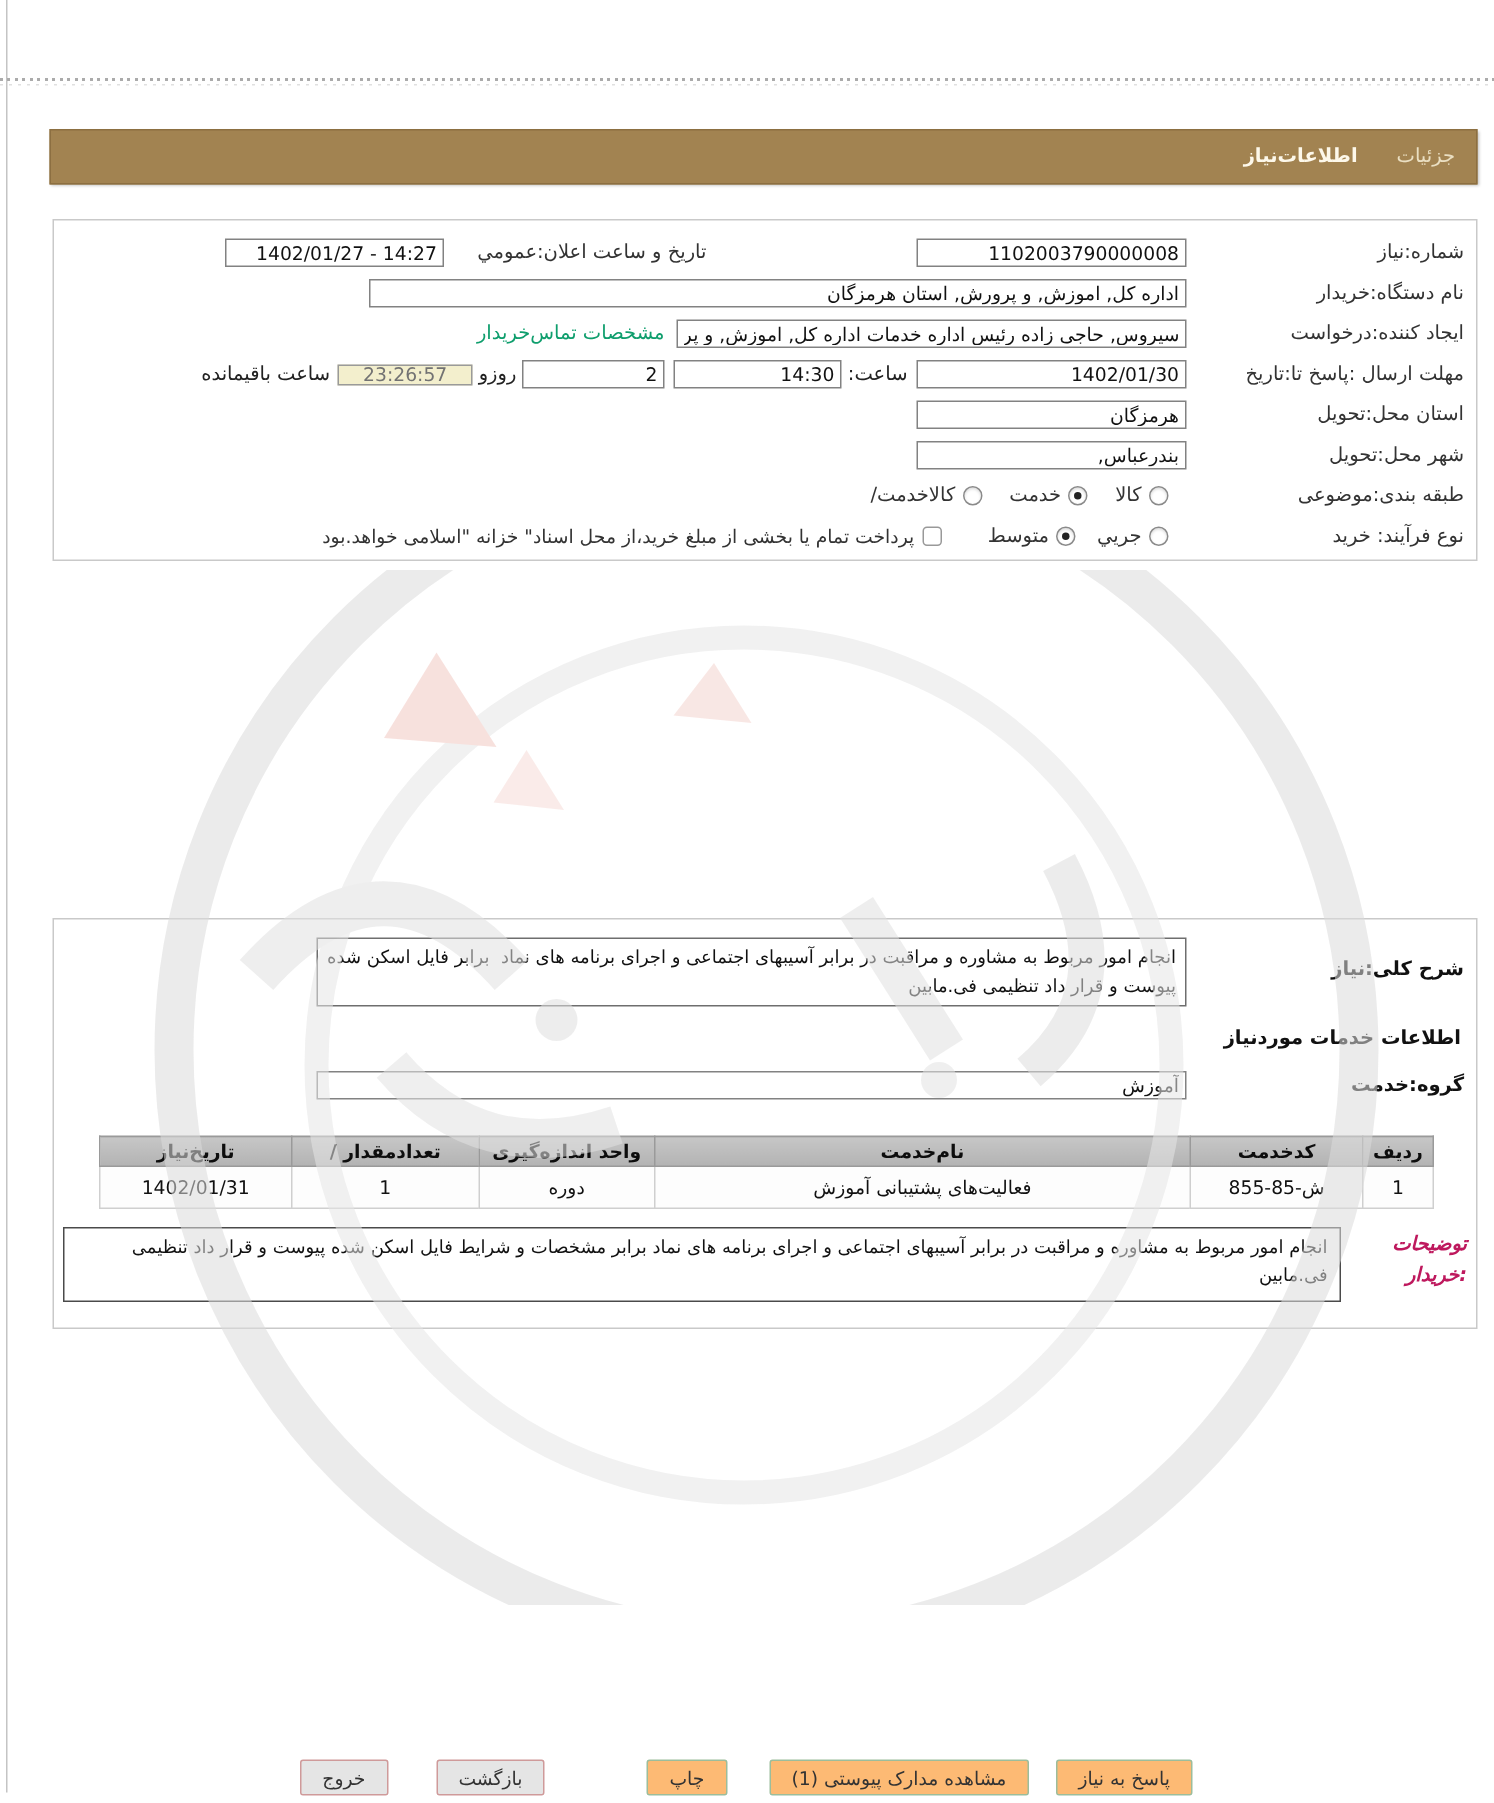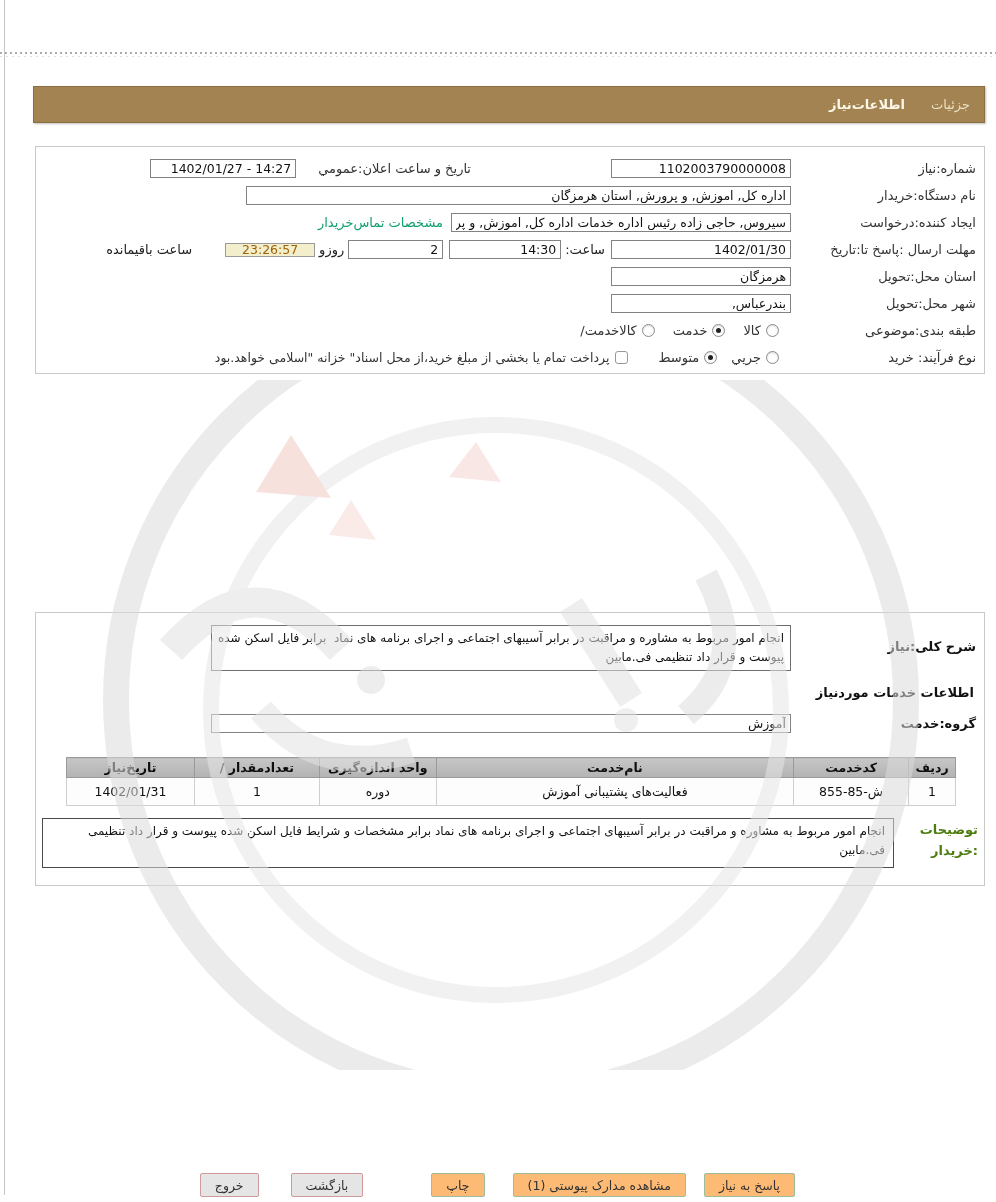--- a/index.html
+++ b/index.html
@@ -38,40 +38,40 @@
 
   .radio { display:inline-block; width:13px; height:13px; border:1px solid #8a8a8a; border-radius:50%;
       background:#fff; position:relative; margin-left:5px; flex:0 0 13px; cursor:pointer;
       box-shadow:inset 0 1px 2px rgba(0,0,0,.15); }
   .radio.checked::after { content:""; position:absolute; inset:3px; border-radius:50%; background:#222; }
   .checkbox { display:inline-block; width:13px; height:13px; border:1px solid #999; border-radius:3px;
       background:#fff; margin-left:6px; flex:0 0 13px; cursor:pointer; }
   .optlabel { font-size:13px; color:#333; margin-left:18px; }
 
   .remain-box { background:#f3efcd; border:1px solid #9a9a9a; height:14px; min-width:90px;
-      display:inline-flex; align-items:center; justify-content:center; font-size:12.5px; color:#a16207;margin-left:28px; }
+      display:inline-flex; align-items:center; justify-content:center; font-size:12.5px; color:#737373; }
 
   
   .descrow { display:flex; padding-right:8px; align-items:flex-start; }
   .descrow .flabel { padding-top:14px; }
   .tarea { width:580px; height:46px; border:1px solid #6e6e6e; background:#fff; resize:none;
       font-family:"DejaVu Sans", sans-serif; font-size:12px; color:#111; padding:3px 6px; line-height:1.55; }
   .heading { font-weight:bold; color:#111; font-size:13px; padding:14px 10px 0 0; }
   .grouprow { margin-top:10px; }
 
   table.svc { border-collapse:collapse; margin:20px 28px 0 auto; width:890px;
       border:1px solid #8f8f8f; }
   table.svc th { background:linear-gradient(#c6c6c6,#b3b3b3); color:#0d0d0d; font-weight:bold;
       font-size:12.5px; height:20px; border:1px solid #9a9a9a; text-align:center; }
   table.svc td { background:#fdfdfd; font-size:12.5px; color:#111; height:28px;
       text-align:center; border:1px solid #cfcfcf; }
 
   .notesrow { display:flex; margin-top:12px; padding:0 6px; align-items:flex-start; }
-  .noteslabel { width:84px; flex:0 0 84px; font-weight:bold; color:#4d7c0f; font-size:13px;
-      line-height:1.6; padding-top:2px; }
+  .noteslabel { width:84px; flex:0 0 84px; font-weight:bold; color:#be185d; font-size:13px;
+      line-height:1.6; padding-top:2px;font-style:italic; }
   .notesbox { flex:1; height:50px; border:1px solid #4a4a4a; background:#fff;
       font-family:"DejaVu Sans", sans-serif; font-size:12px; color:#111; padding:3px 8px;
       line-height:1.6; resize:none; }
 
   
   .btnrow { position:absolute; top:671px; right:201px; width:610px; display:flex; align-items:center; }
   .btn { height:24px; display:inline-flex; align-items:center; justify-content:center;
       padding:0 14px; font-size:12.5px; color:#333; border-radius:2px; cursor:pointer;
       font-family:"DejaVu Sans", sans-serif; white-space:nowrap; }
   .btn-green { background:#fdba74; border:1px solid #9cbd9c; }

